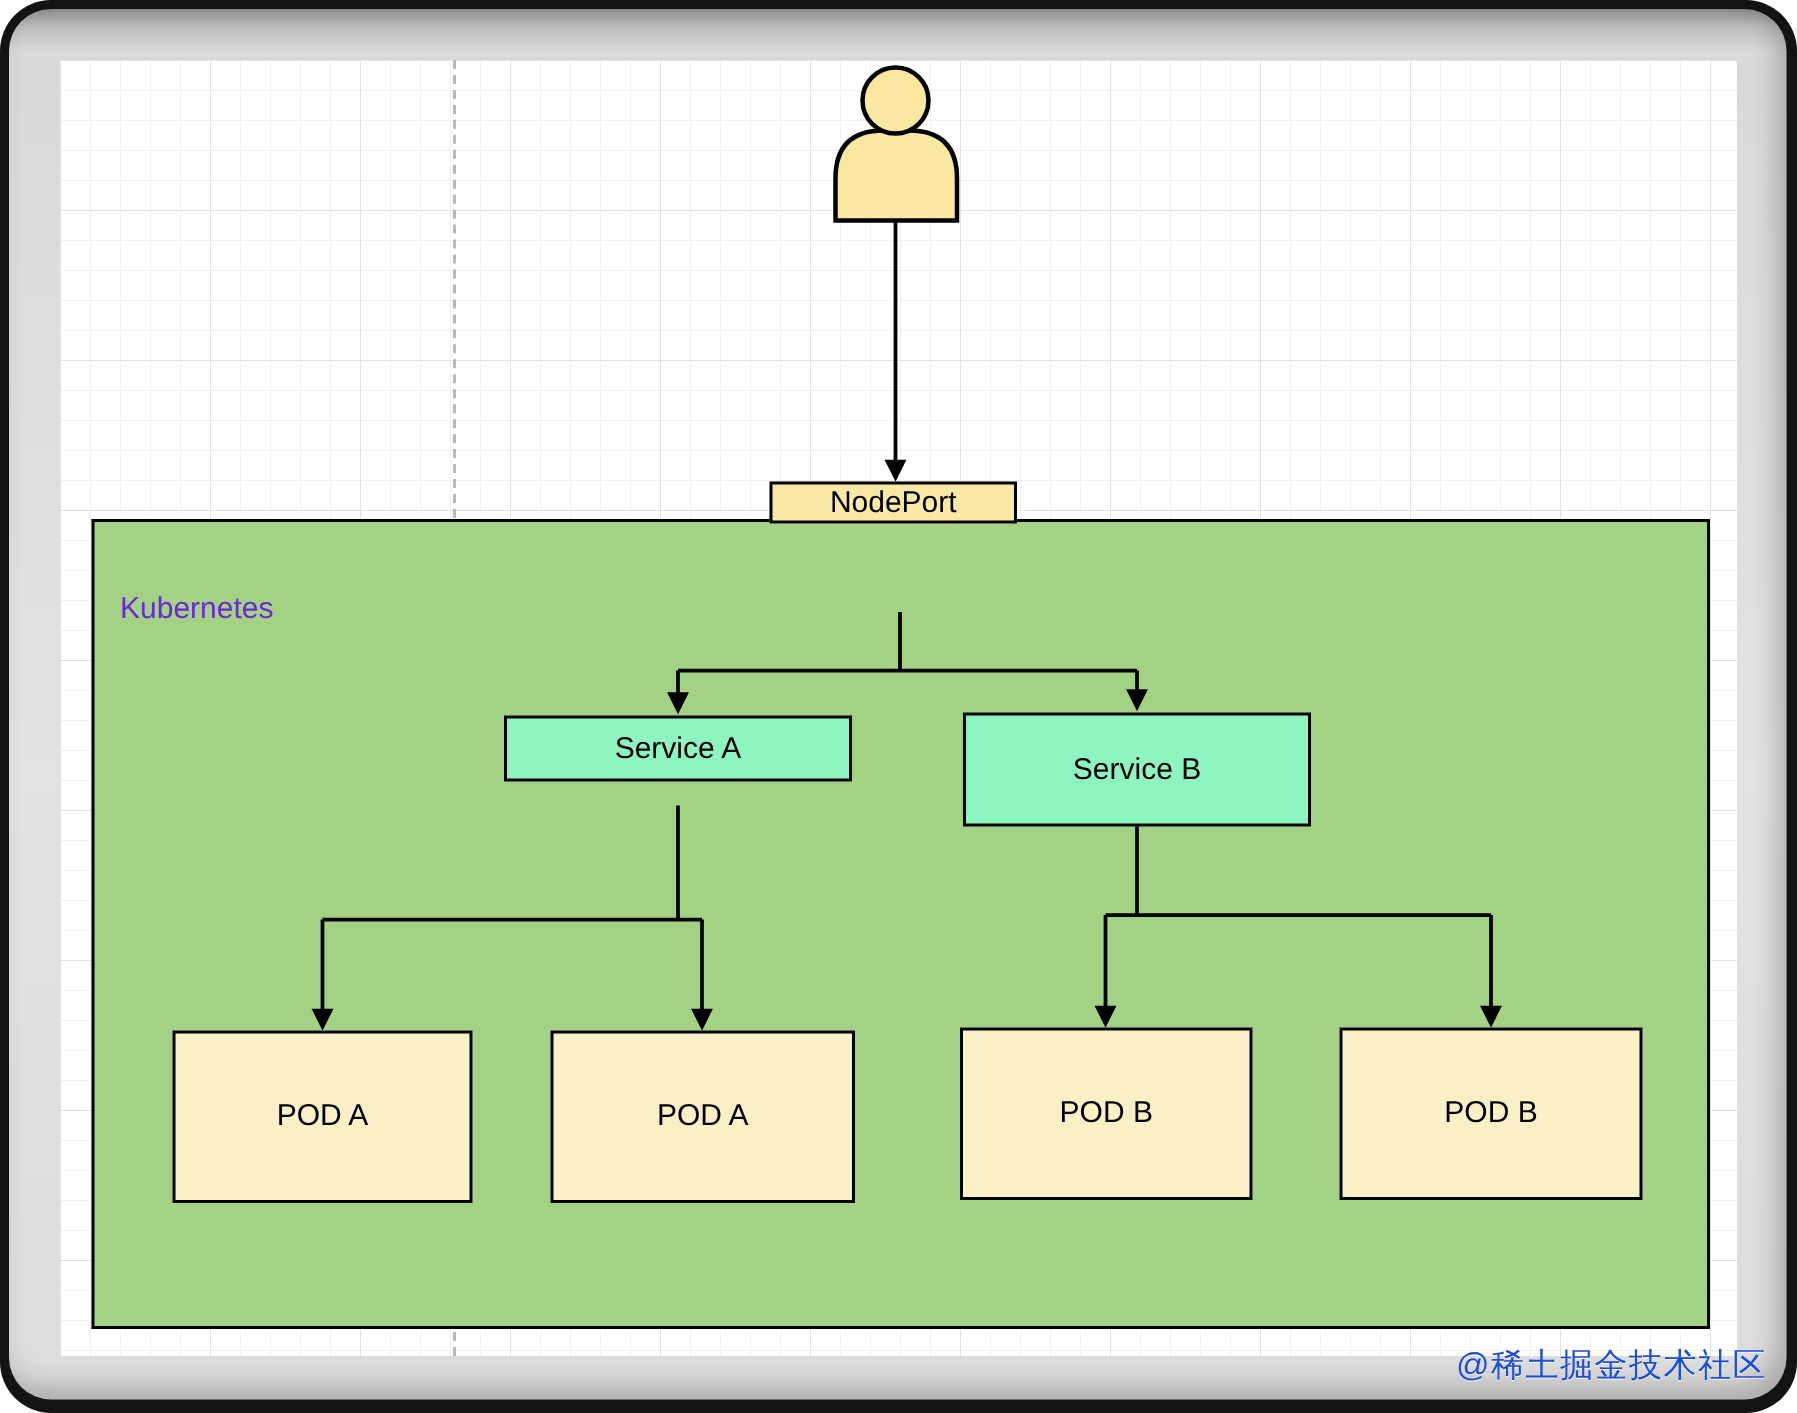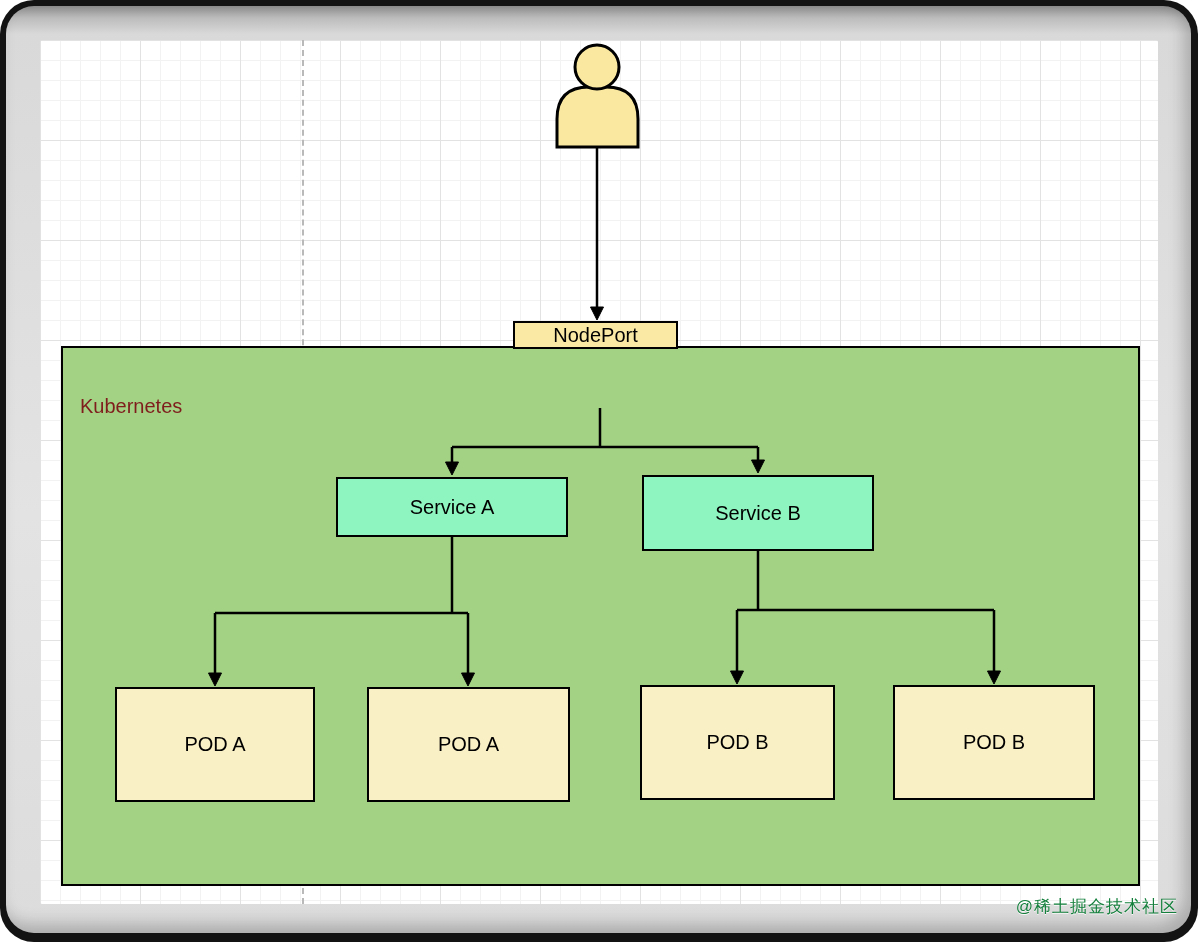--- a/index.html
+++ b/index.html
@@ -37,45 +37,45 @@
     position:absolute; left:262px; top:0; height:100%; width:0;
     border-left:2px dashed #b9b9b9;
   }
   
   .k8s {
     position:absolute; left:21px; top:306px; width:1079px; height:540px;
     background:#A3D284; border:2.5px solid #000; box-sizing:border-box;
   }
   .k8s-label {
     position:absolute; left:17px; top:47px;
-    font-size:20px; color:#7f1d1d;
+    font-size:20px; color:#6d28d9;
   }
   
   .wires { position:absolute; left:0; top:0; }
   .wires .line { fill:none; stroke:#000; stroke-width:2.5; }
   .wires polygon { fill:#000; stroke:#000; stroke-width:1; }
   .person-body, .person-head { fill:#FAE8A0; stroke:#000; stroke-width:3; }
   
   .node {
     position:absolute; display:flex; align-items:center; justify-content:center;
     box-sizing:border-box; border:2.5px solid #000;
     font-size:20px; color:#000; text-align:left;
   }
   .nodeport  { left:473px; top:281px; width:165px; height:28px;  background:#FAE9A5; }
   .ingress   { left:443px; top:309px; width:234px; height:59px;  background:#8FF5C0; }
-  .service-a { left:296px; top:437px; width:232px; height:60px;  background:#8FF5C0; }
+  .service-a { left:296px; top:437px; width:232px; height:44px;  background:#8FF5C0; }
   .service-b { left:602px; top:435px; width:232px; height:76px;  background:#8FF5C0; }
   .pod-a1    { left:75px;  top:647px; width:200px; height:115px; background:#FAF0C6; }
   .pod-a2    { left:327px; top:647px; width:203px; height:115px; background:#FAF0C6; }
   .pod-b1    { left:600px; top:645px; width:195px; height:115px; background:#FAF0C6; }
   .pod-b2    { left:853px; top:645px; width:202px; height:115px; background:#FAF0C6; }
   
   .watermark {
     position:absolute; right:20px; top:895px; z-index:10;
-    font-size:17px; letter-spacing:1px; color:#15803d;
+    font-size:22px; letter-spacing:1px; color:#1d4ed8;
     text-shadow:0 1px 0 rgba(255,255,255,0.8);
   }
 </style>
 </head>
 <body>
 
 <div class="frame">
   <div class="bezel"></div>
 
   <div class="canvas">

